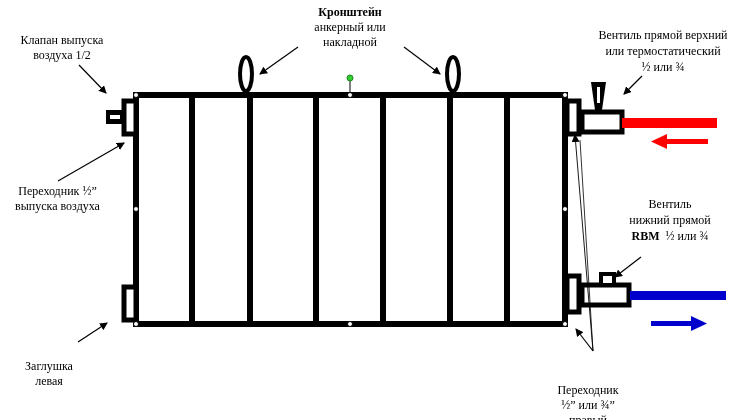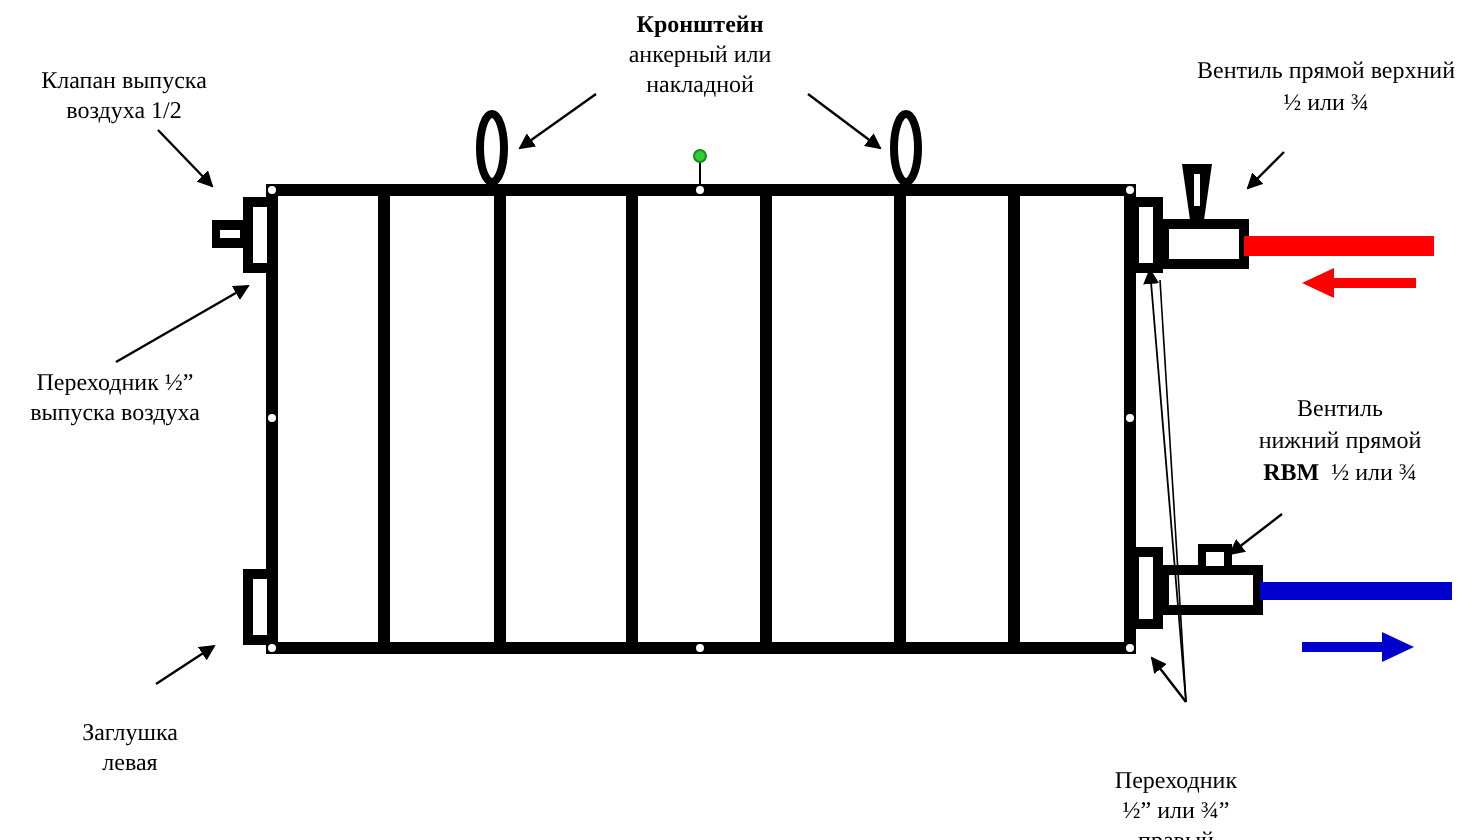--- a/index.html
+++ b/index.html
@@ -116,35 +116,36 @@
 </div>
 
 <div class="label" style="left:290px; top:5px; width:120px;">
   <div class="bold">Кронштейн</div>
   <div>анкерный или</div>
   <div>накладной</div>
 </div>
 
 <div class="label" style="left:588px; top:3px; width:150px; line-height:16px;margin-top:24px;">
   <div>Вентиль прямой верхний</div>
+  <div>или термостатический</div>
   <div>½ или ¾</div>
 </div>
 
 <div class="label" style="left:0px; top:184px; width:115px;">
   <div>Переходник ½”</div>
   <div>выпуска воздуха</div>
 </div>
 
 <div class="label" style="left:620px; top:196px; width:100px; line-height:16px;">
   <div>Вентиль</div>
   <div>нижний прямой</div>
   <div><b>RBM</b><span style="white-space:pre;">  ½ или ¾</span></div>
 </div>
 
-<div class="label" style="left:30px; top:359px; width:70px;text-align:center;">
+<div class="label" style="left:14px; top:359px; width:70px;text-align:center;">
   <div>Заглушка</div>
   <div>левая</div>
 </div>
 
 <div class="label" style="left:548px; top:383px; width:80px;">
   <div>Переходник</div>
   <div>½” или ¾”</div>
   <div>правый</div>
 </div>
 

